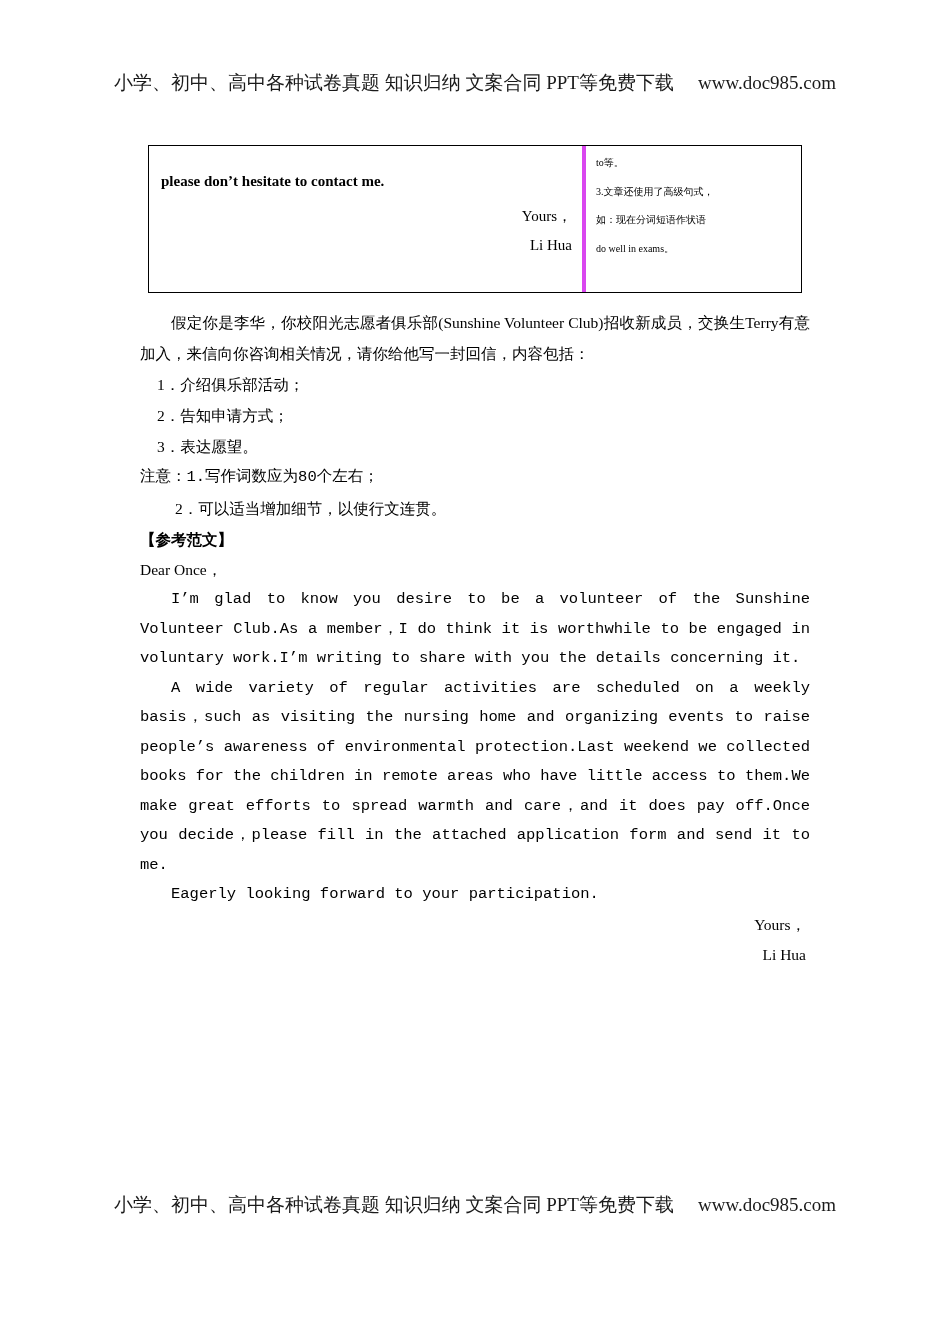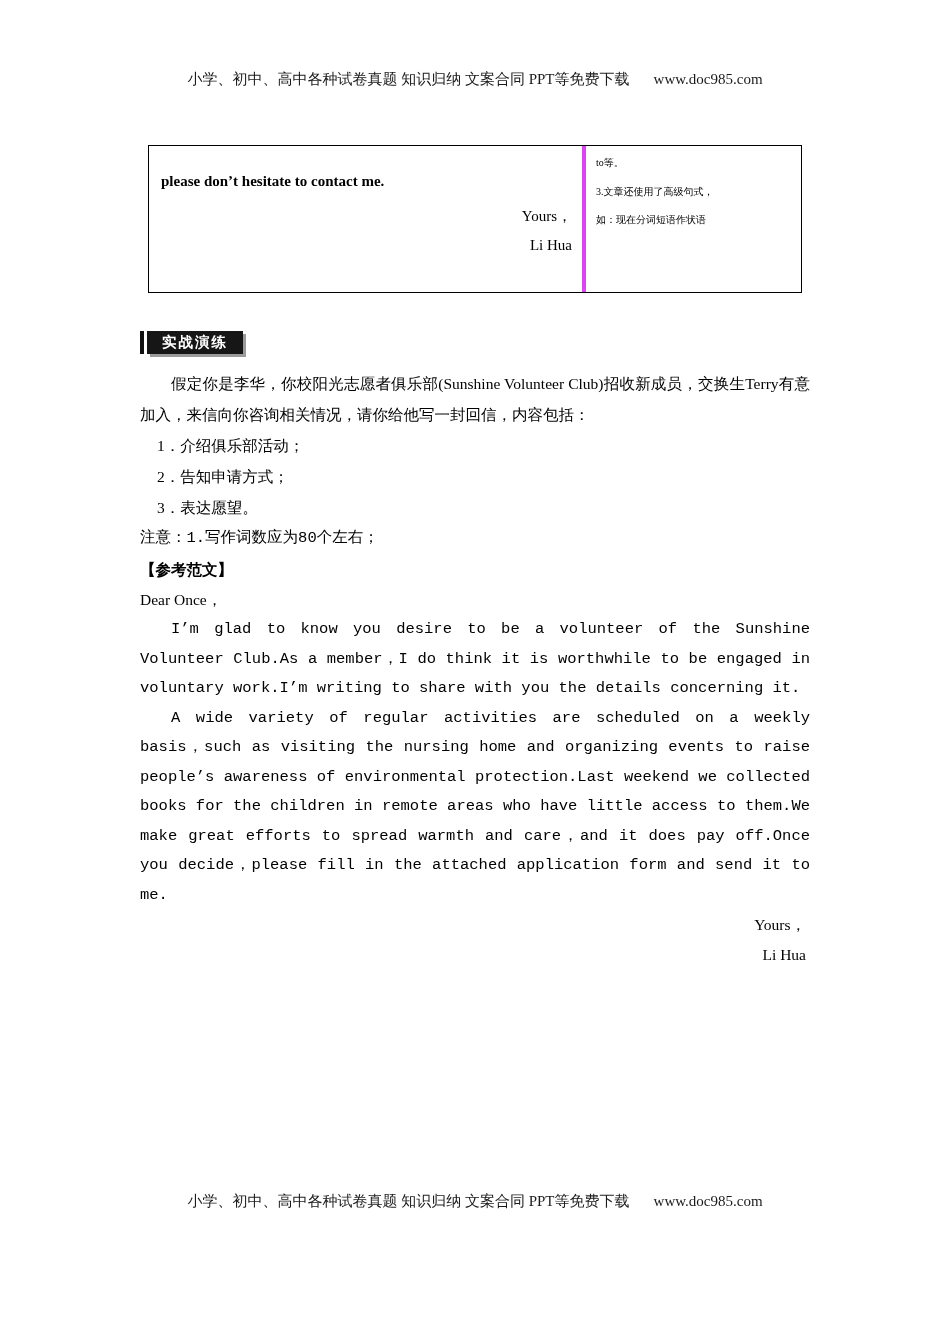--- a/index.html
+++ b/index.html
@@ -10,21 +10,21 @@
     position: relative;
     overflow: hidden;
     font-family: "Liberation Serif", "DejaVu Serif", serif;
     color: #000;
   }
   .doc-header, .doc-footer {
     position: absolute;
     left: 0;
     width: 100%;
     text-align: center;
-    font-size: 15px;
+    font-size: 19px;
     color: #1a1a1a;
     white-space: nowrap;
   }
   .doc-header { top: 70px; }
   .doc-footer { top: 1192px; }
   .hdr-url { margin-left: 24px; }
 
   .content {
     position: absolute;
     top: 145px;
@@ -119,38 +119,37 @@
       <div class="lead">please don’t hesitate to contact me.</div>
       <div class="sign-wrap">
         <div class="sign">Yours，</div>
         <div class="sign">Li Hua</div>
       </div>
     </div>
     <div class="cell-right">
       <div>to等。</div>
       <div>3.文章还使用了高级句式，</div>
       <div>如：现在分词短语作状语</div>
+      <div>do well in exams。</div>
     </div>
   </div>
 
-  <div class="badge-row">
-    <span class="badge-bar"></span>
-    <span class="badge">实战演练</span>
-  </div>
 
   <p class="prompt-intro">假定你是李华，你校阳光志愿者俱乐部(Sunshine Volunteer Club)招收新成员，交换生Terry有意加入，来信向你咨询相关情况，请你给他写一封回信，内容包括：</p>
   <div class="prompt-item">1．介绍俱乐部活动；</div>
   <div class="prompt-item">2．告知申请方式；</div>
   <div class="prompt-item">3．表达愿望。</div>
   <div class="prompt-note1">注意：1.写作词数应为80个左右；</div>
+  <div class="prompt-note2">2．可以适当增加细节，以使行文连贯。</div>
 
   <div class="sample-label">【参考范文】</div>
   <div class="salutation">Dear Once，</div>
   <p class="para">I’m glad to know you desire to be a volunteer of the Sunshine Volunteer Club.As a member，I do think it is worthwhile to be engaged in voluntary work.I’m writing to share with you the details concerning it.</p>
   <p class="para">A wide variety of regular activities are scheduled on a weekly basis，such as visiting the nursing home and organizing events to raise people’s awareness of environmental protection.Last weekend we collected books for the children in remote areas who have little access to them.We make great efforts to spread warmth and care，and it does pay off.Once you decide，please fill in the attached application form and send it to me.</p>
+  <p class="para">Eagerly looking forward to your participation.</p>
   <div class="closing-line">Yours，</div>
   <div class="closing-line">Li Hua</div>
 
 </div>
 
 <div class="doc-footer">
   <span>小学、初中、高中各种试卷真题 知识归纳 文案合同 PPT等免费下载</span><span class="hdr-url">www.doc985.com</span>
 </div>
 
 </body></html>

